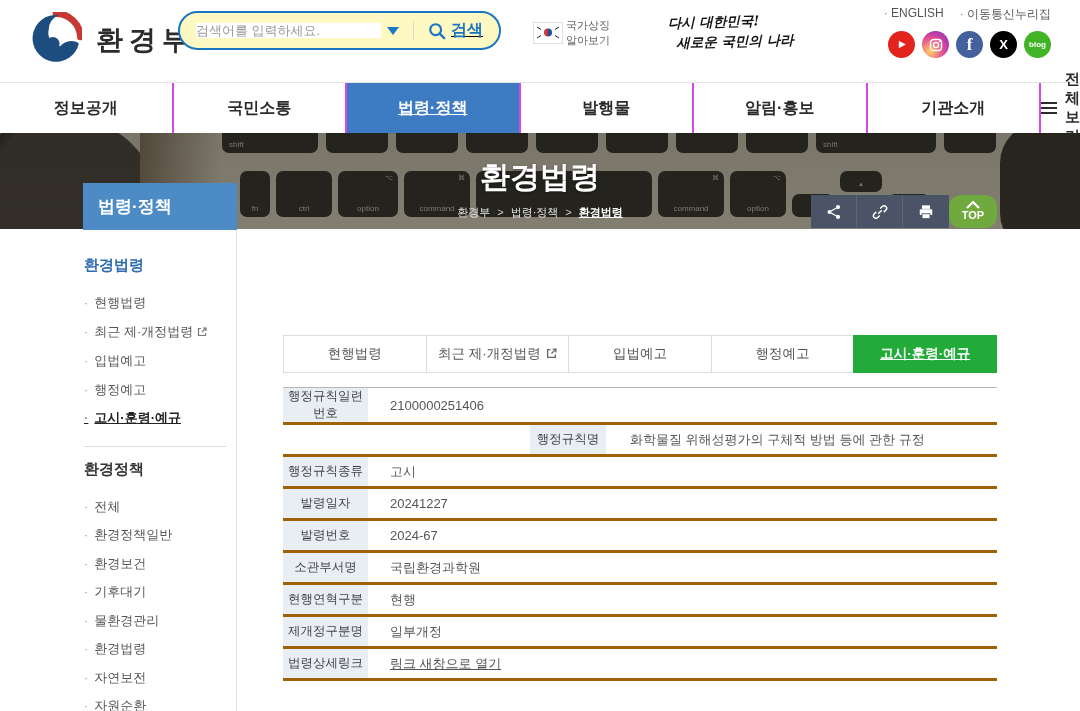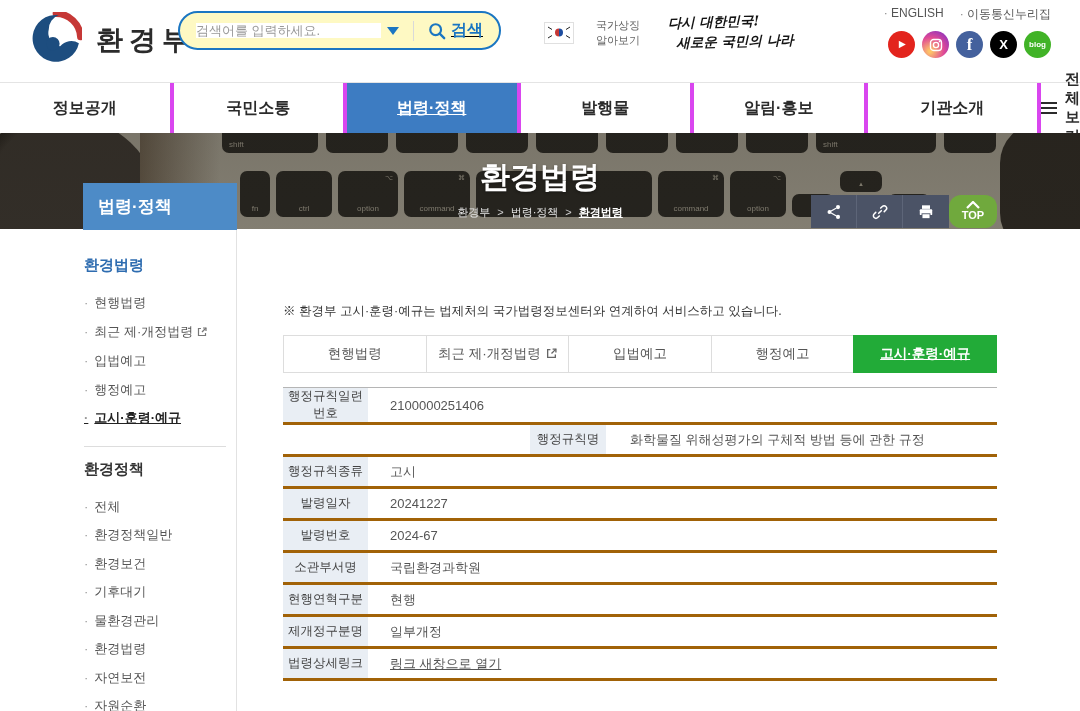--- a/index.html
+++ b/index.html
@@ -19,39 +19,39 @@
   }
   .searchbox input {
     border:none; outline:none; flex:1; font-size:13px; color:#444;
     font-family:"Liberation Sans",sans-serif;
   }
   .searchbox input::placeholder { color:#999; }
   .caret-down { width:0; height:0; border-left:6px solid transparent; border-right:6px solid transparent; border-top:8px solid #1b76c2; margin:0 14px 0 6px; }
   .search-divider { width:1px; height:20px; background:#d9d9d9; margin-right:14px; }
   .search-btn { display:flex; align-items:center; gap:5px; background:none; border:none; cursor:pointer;text-decoration:underline; }
   .search-btn span { font-size:16px; font-weight:bold; color:#1b76c2; }
-  .nat-symbol { position:absolute; left:533px; top:18px; display:flex; align-items:center; gap:22px;margin-left:11px; }
+  .nat-symbol { position:absolute; left:533px; top:18px; display:flex; align-items:center; gap:3px; }
   .flagbox { width:30px; height:22px; background:#fff; border:1px solid #e0e0e0; display:flex; align-items:center; justify-content:center; }
   .nat-symbol-label { font-size:11px; color:#666; line-height:1.35; }
   .slogan { position:absolute; left:668px; top:12px; font-family:"DejaVu Serif",serif; font-style:italic; font-weight:bold; font-size:13.5px; line-height:1.45; color:#141414; transform:rotate(-1.5deg); white-space:nowrap; }
   .top-links { position:absolute; right:29px; top:6px; font-size:12px; color:#555; display:flex; gap:16px; }
   .top-links a { color:#555; text-decoration:none; }
   .top-links a::before { content:"· "; color:#888; }
   .social { position:absolute; right:29px; top:31px; display:flex; gap:7px; }
   .sicon { width:27px; height:27px; border-radius:50%; display:flex; align-items:center; justify-content:center; color:#fff; font-weight:bold; }
   .sicon.yt { background:#e3241d; }
   .sicon.ig { background:radial-gradient(circle at 30% 75%, #fdc468 5%, #df4996 50%, #9b36b7 80%, #515bd4); }
   .sicon.fb { background:#44619d; font-family:"Liberation Serif",serif; font-size:17px; }
   .sicon.xx { background:#000; font-size:13px; }
   .sicon.bl { background:#41b327; font-size:8px; letter-spacing:0; }
   
   .nav { position:absolute; left:0; top:82px; width:1080px; height:51px; border-top:1px solid #e4e4e4; display:flex; background:#fff; }
   .nav-item {
     width:192px; height:100%; display:flex; align-items:center; justify-content:center;
-    font-size:16px; font-weight:bold; color:#2b2b2b; border-right:4px solid #d946ef; cursor:pointer;
+    font-size:16px; font-weight:bold; color:#2b2b2b; border-right:2px solid #d946ef; cursor:pointer;
   }
   .nav-item.active { background:#3d7cc2; color:#fff; text-decoration:underline; }
   .nav-all { flex:1; display:flex; align-items:center; justify-content:center; gap:8px; font-size:15px; font-weight:bold; color:#2b2b2b; cursor:pointer; }
   .burger { display:flex; flex-direction:column; gap:3px; }
   .burger i { display:block; width:16px; height:2px; background:#2b2b2b; }
   
   .banner { position:absolute; left:0; top:133px; width:1080px; height:96px; background:#8e897c; overflow:hidden; }
   .banner::after { content:""; position:absolute; inset:0; background:linear-gradient(rgba(30,28,22,.18), rgba(30,28,22,.10)); }
   .cup { position:absolute; left:-40px; top:-18px; width:200px; height:190px; border-radius:50%; background:radial-gradient(circle at 55% 45%, #35302a 0 55%, #15120e 70%); }
   .cup2 { position:absolute; left:140px; top:0; width:80px; height:96px; background:linear-gradient(90deg,#5c5142,#8e897c); }
@@ -301,21 +301,20 @@
   <div class="side-item">환경보건</div>
   <div class="side-item">기후대기</div>
   <div class="side-item">물환경관리</div>
   <div class="side-item">환경법령</div>
   <div class="side-item">자연보전</div>
   <div class="side-item">자원순환</div>
 
 </div>
 
 <div class="main">
-  <div class="notice">※ 환경부 고시·훈령·예규는 법제처의 국가법령정보센터와 연계하여 서비스하고 있습니다.</div>
 
   <div class="tabs">
     <div class="tab">현행법령</div>
     <div class="tab">
         <span>최근 제·개정법령</span>
         <span><svg width="11" height="11" viewBox="0 0 10 10" fill="none" stroke="#666" stroke-width="1.2">
             <path d="M4 1.5 H1.5 V8.5 H8.5 V6"></path>
             <path d="M6 1 H9 V4"></path>
             <path d="M9 1 L5 5"></path>
           </svg></span>

